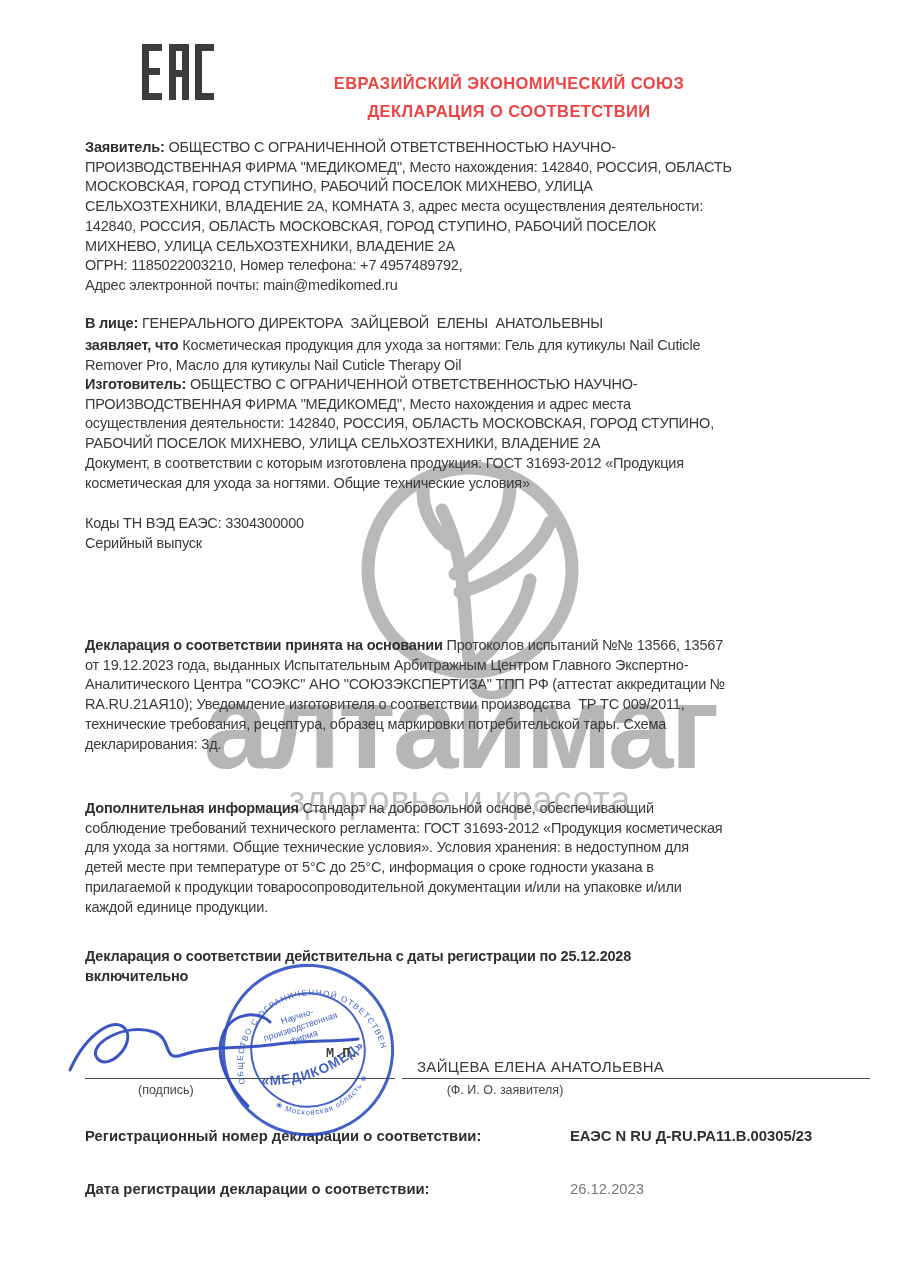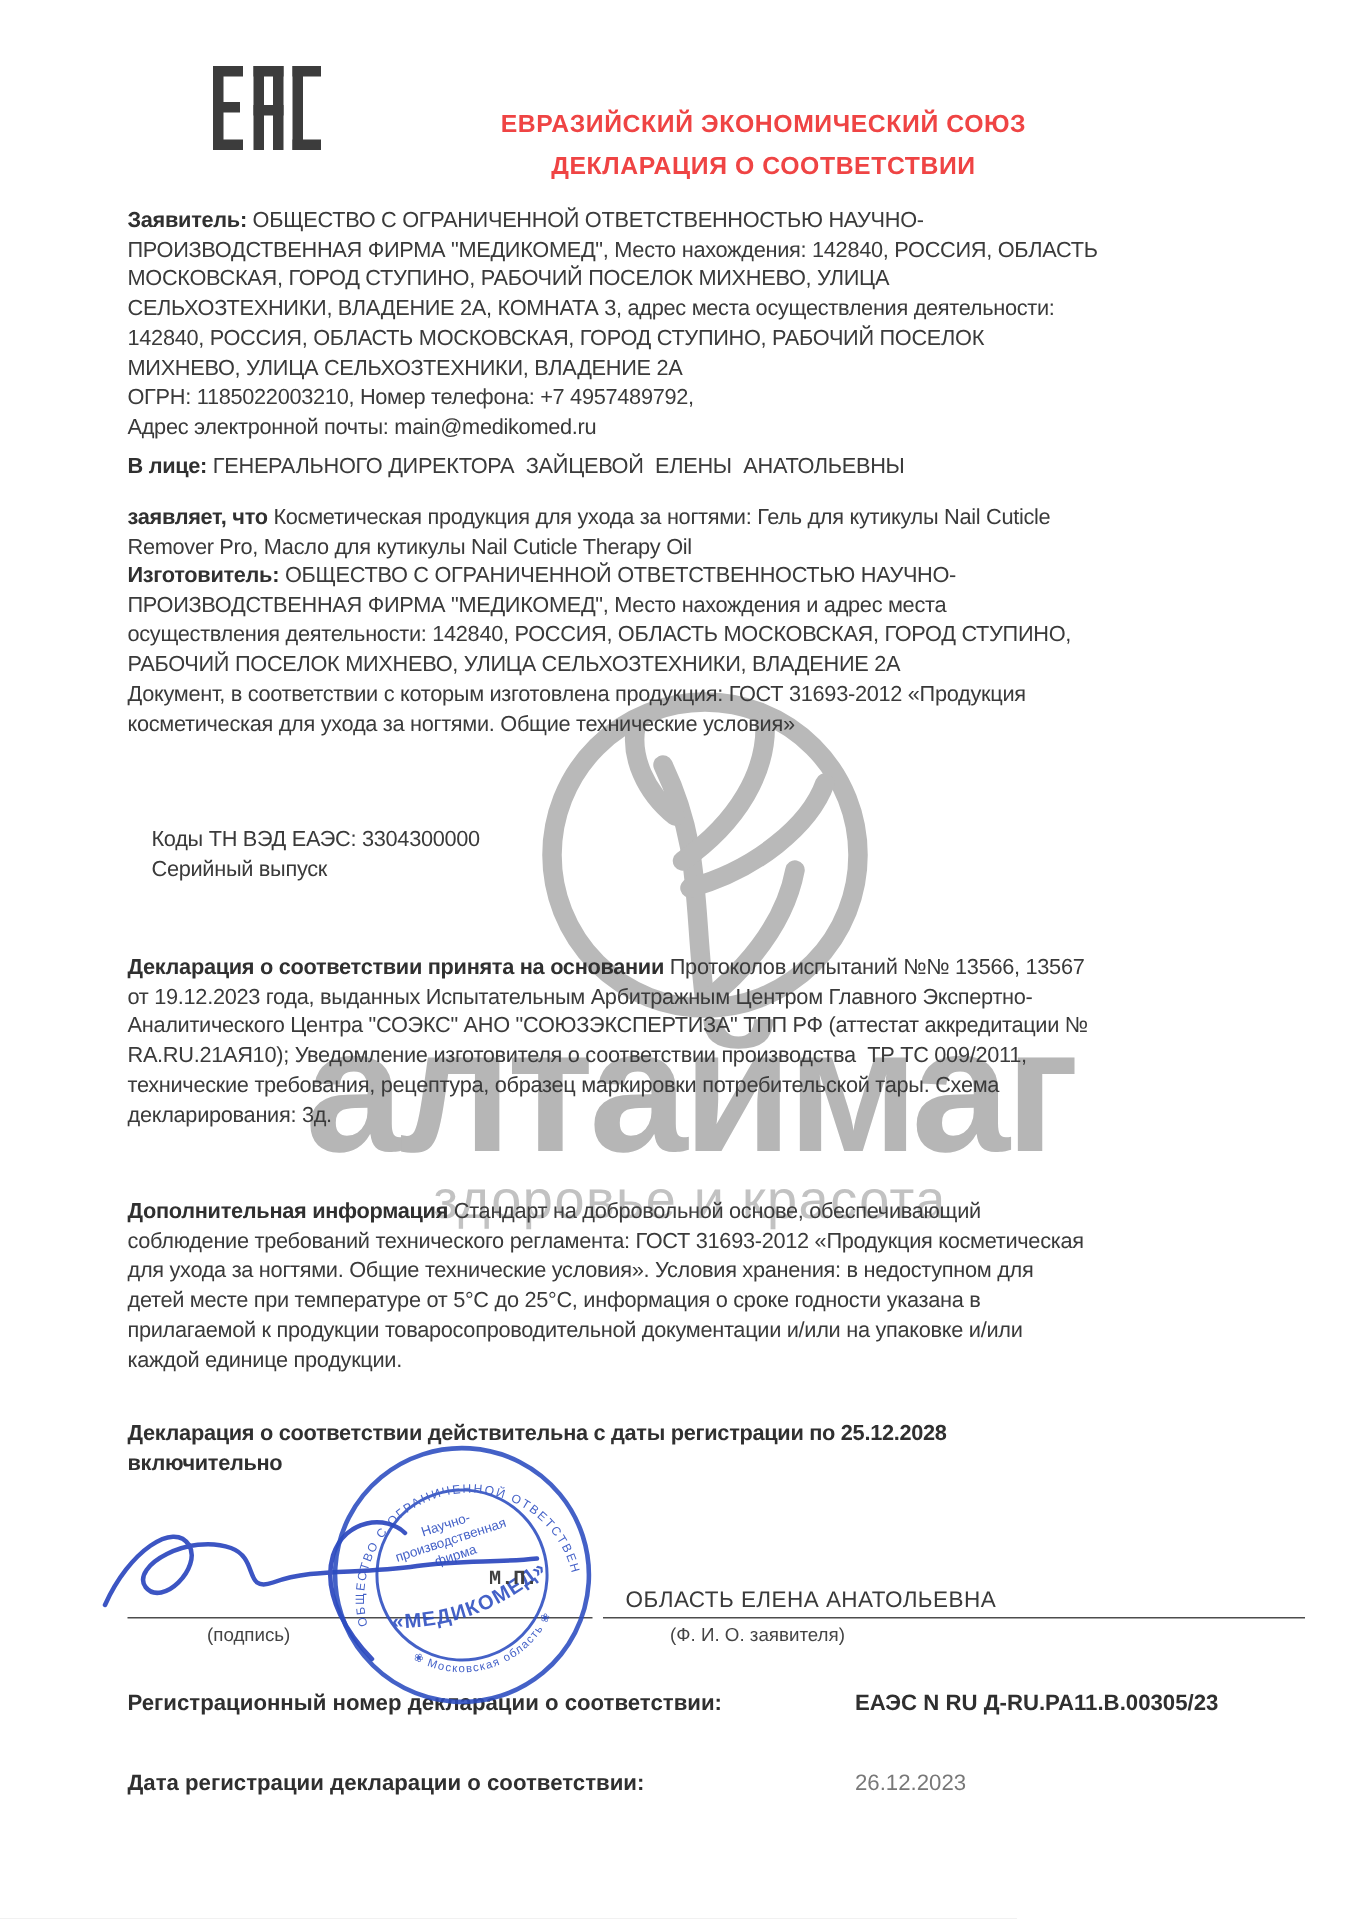--- a/index.html
+++ b/index.html
@@ -14,22 +14,22 @@
               color:#c2c2c2;letter-spacing:1px;}
   
   .eac{position:absolute;left:138px;top:40px;z-index:1;}
   .title{position:absolute;left:154px;width:710px;text-align:center;z-index:1;
          font-weight:bold;font-size:16.5px;color:#ef4444;letter-spacing:.4px;white-space:pre;}
   .t1{top:74px;} .t2{top:102px;}
   
   .para{position:absolute;left:85px;z-index:1;font-size:14.5px;line-height:19.7px;
         letter-spacing:-.2px;white-space:pre;color:#3a3a3a;}
   .b{font-weight:bold;color:#303030;margin-top:48px;}
-  .p-applicant{top:138px;} .p-person{top:302px;} .p-declares{top:336px;}
-  .p-manufacturer{top:375px;} .p-codes{top:551px;margin-left:16px;} .p-conforms{top:590px;}
+  .p-applicant{top:138px;} .p-person{top:314px;} .p-declares{top:336px;}
+  .p-manufacturer{top:375px;} .p-codes{top:514px;} .p-conforms{top:590px;}
   .p-basis{top:636px;} .p-additional{top:799px;} .p-validity{top:947px;font-weight:bold;color:#303030;}
   
   .rule{position:absolute;z-index:1;border-top:1.6px solid #4c4c4c;height:0;}
   .sig-rule{left:85px;width:310px;top:1078px;}
   .fio-rule{left:402px;width:468px;top:1078px;}
   .caption{position:absolute;z-index:1;font-size:12.5px;color:#444;}
   .sig-caption{left:138px;top:1083px;width:110px;text-align:left;}
   .fio-caption{left:430px;top:1083px;width:150px;text-align:center;}
   .fio-name{position:absolute;z-index:1;left:417px;top:1058px;font-size:15px;color:#3a3a3a;letter-spacing:.3px;}
   .mp{position:absolute;z-index:3;left:326px;top:1046px;font-size:13.5px;font-weight:bold;color:#3f3f3f;font-family:Liberation Mono, monospace;}
@@ -142,21 +142,21 @@
         <textPath href="#arcName" startOffset="50%">«МЕДИКОМЕД»</textPath>
       </text>
     </g>
   </svg>
 
   <div class="mp">М.П.</div>
 
   <div class="rule sig-rule"></div>
   <div class="rule fio-rule"></div>
   <div class="caption sig-caption">(подпись)</div>
-  <div class="fio-name">ОБЛАСТЬ ЕЛЕНА АНАТОЛЬЕВНА</div>
+  <div class="fio-name">ЗАЙЦЕВА ЕЛЕНА АНАТОЛЬЕВНА</div>
   <div class="caption fio-caption">(Ф. И. О. заявителя)</div>
 
   <div class="reg-row reg-num"><span class="reg-label">Регистрационный номер декларации о соответствии:</span></div>
   <div class="reg-value v-num">ЕАЭС N RU Д-RU.РА11.В.00305/23</div>
 
   <div class="reg-row reg-date"><span class="reg-label">Дата регистрации декларации о соответствии:</span></div>
   <div class="reg-value v-date">26.12.2023</div>
 
 </div>
 

